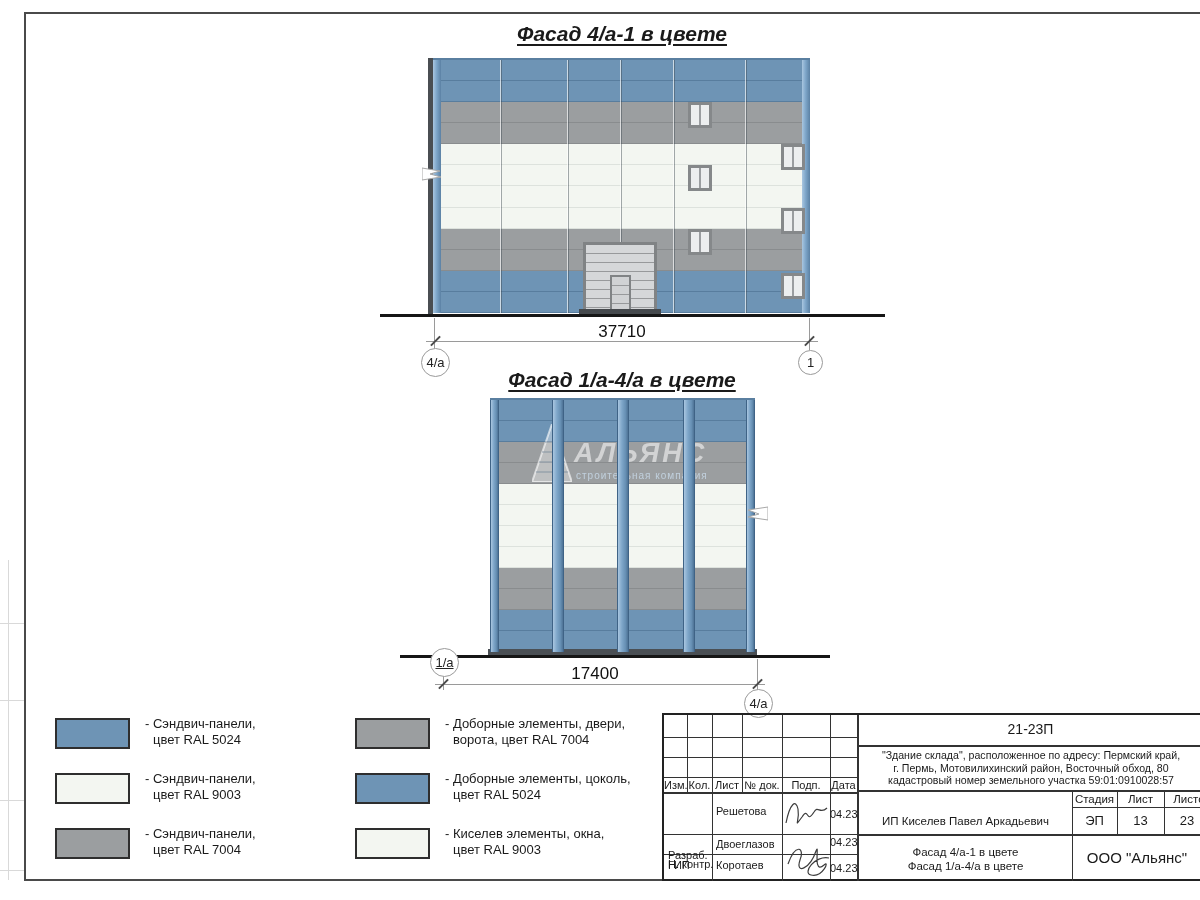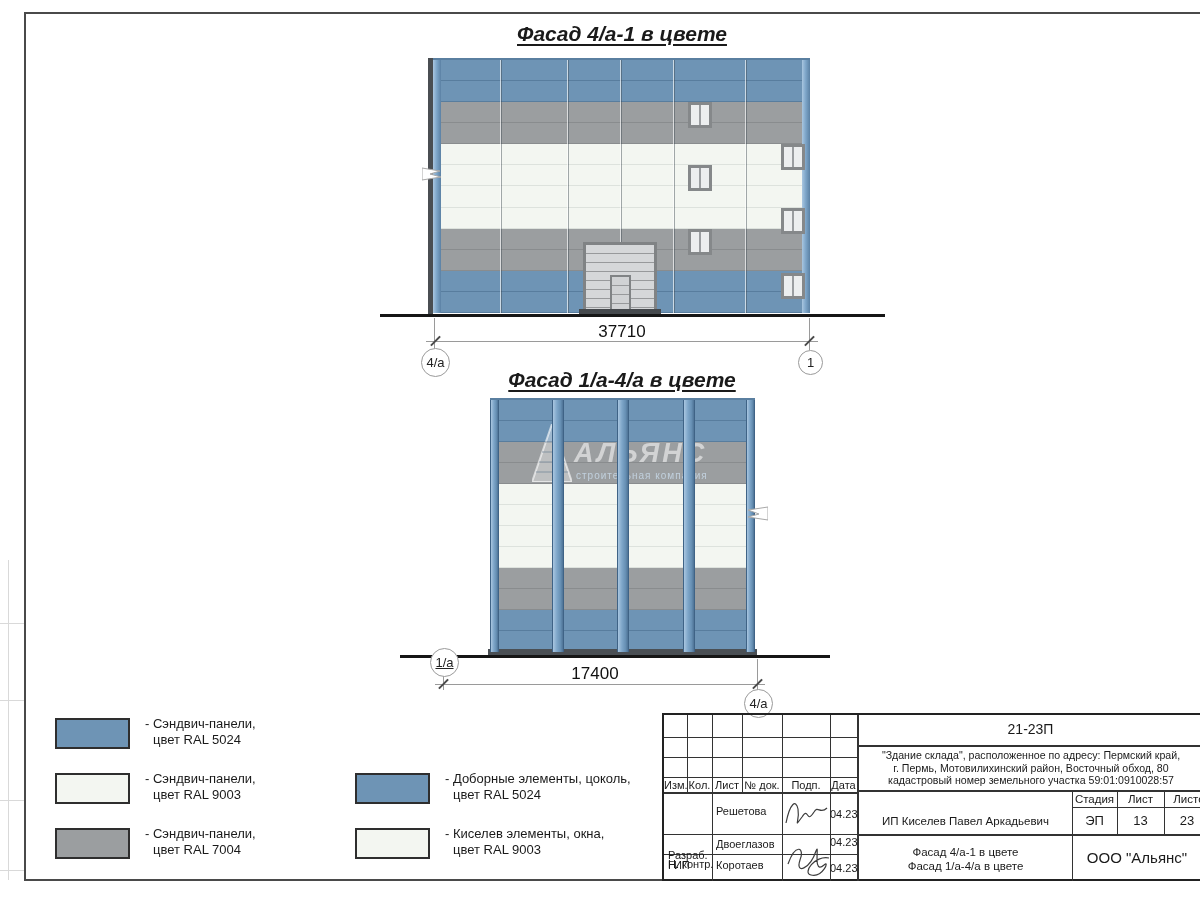--- a/index.html
+++ b/index.html
@@ -186,20 +186,25 @@
   <div class="legend-item" style="left:55px;top:771px;width:290px;height:40px;">
     <div class="swatch" style="top: 2px; background: rgb(243, 246, 241);"></div>
     <div class="leg-label"><span>- Сэндвич-панели,</span><br>
       <span class="l2">цвет RAL 9003</span></div>
   </div>
   <div class="legend-item" style="left:55px;top:826px;width:290px;height:40px;">
     <div class="swatch" style="top: 2px; background: rgb(155, 158, 160);"></div>
     <div class="leg-label"><span>- Сэндвич-панели,</span><br>
       <span class="l2">цвет RAL 7004</span></div>
   </div>
+  <div class="legend-item" style="left:355px;top:716px;width:300px;height:40px;">
+    <div class="swatch" style="top: 2px; background: rgb(155, 158, 160);"></div>
+    <div class="leg-label"><span>- Доборные элементы, двери,</span><br>
+      <span class="l2">ворота, цвет RAL 7004</span></div>
+  </div>
   <div class="legend-item" style="left:355px;top:771px;width:300px;height:40px;">
     <div class="swatch" style="top: 2px; background: rgb(110, 148, 181);"></div>
     <div class="leg-label"><span>- Доборные элементы, цоколь,</span><br>
       <span class="l2">цвет RAL 5024</span></div>
   </div>
   <div class="legend-item" style="left:355px;top:826px;width:300px;height:40px;">
     <div class="swatch" style="top: 2px; background: rgb(243, 246, 241);"></div>
     <div class="leg-label"><span>- Киселев элементы, окна,</span><br>
       <span class="l2">цвет RAL 9003</span></div>
   </div>

